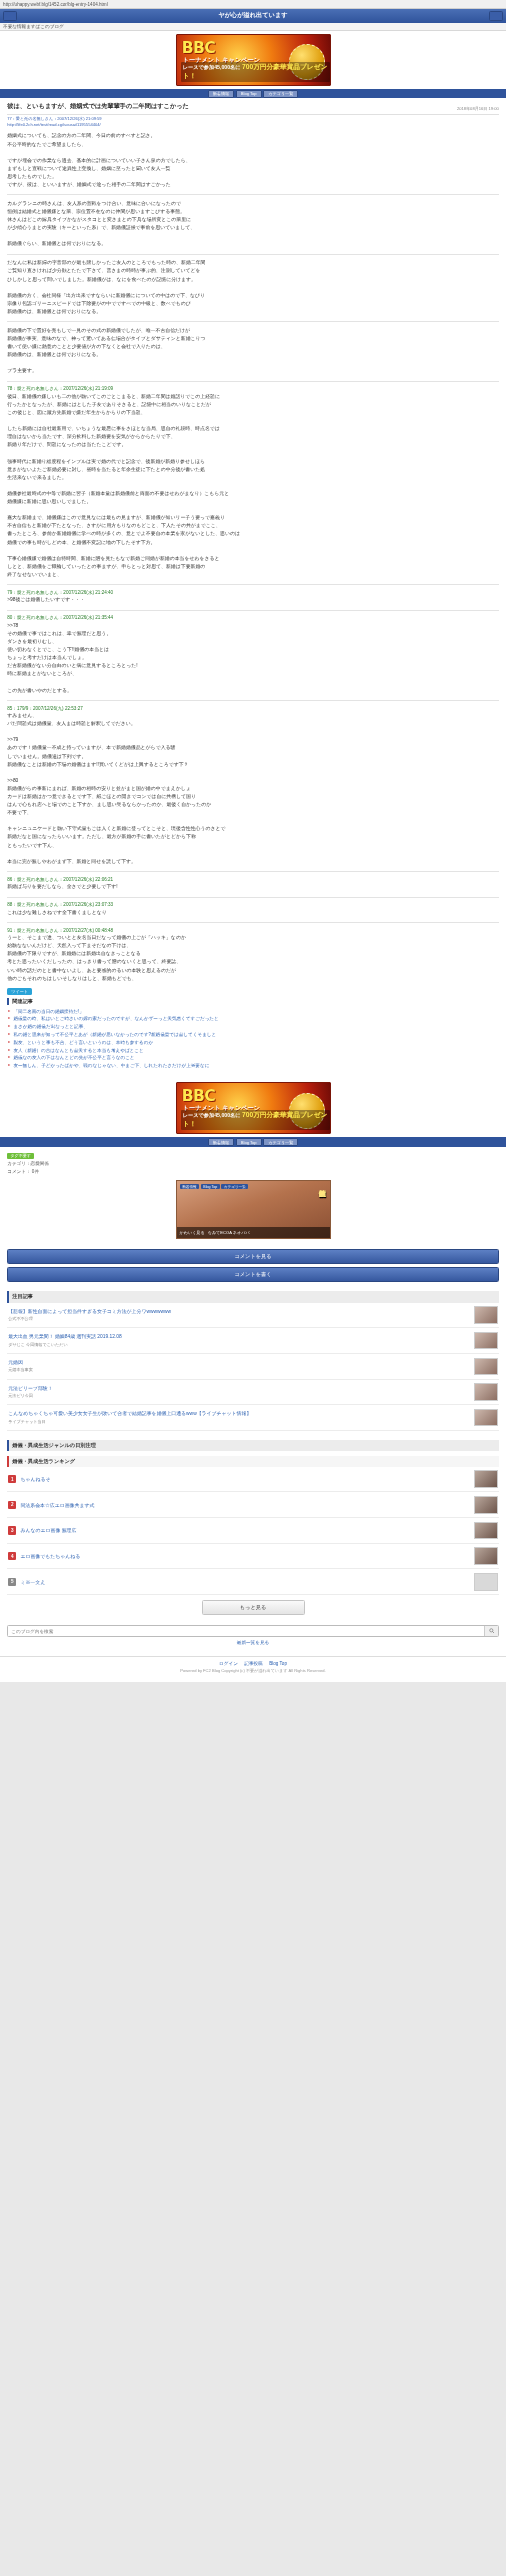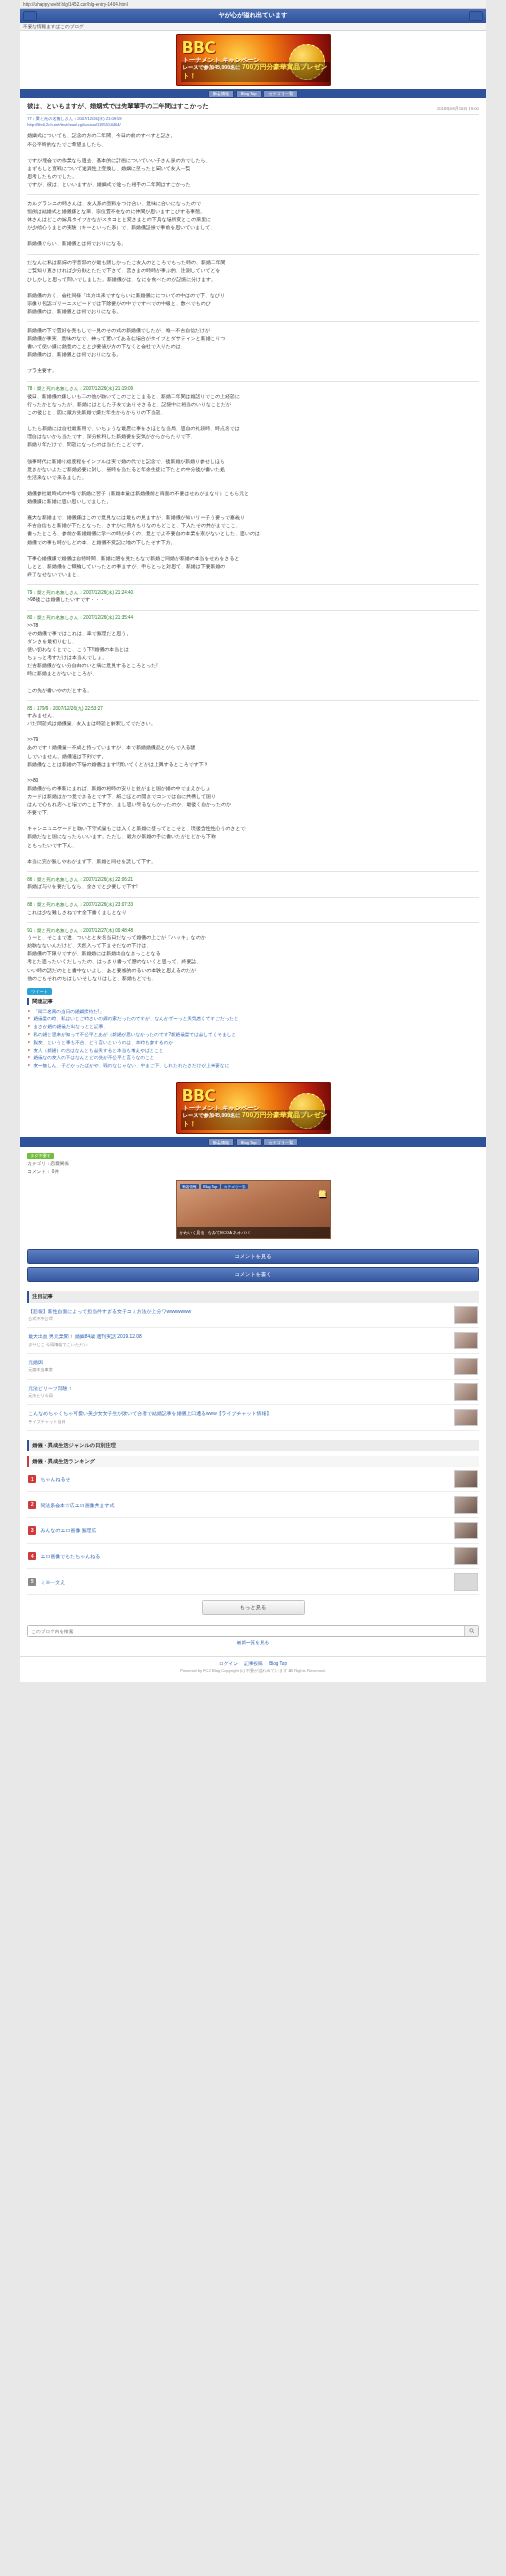--- a/index.html
+++ b/index.html
@@ -5,21 +5,21 @@
   * { box-sizing: border-box; }
   html, body { margin:0; padding:0; }
   body {
     width: 506px;
     background: #e8e8e8;
     font-family: "Liberation Sans", sans-serif;
     font-size: 5.7px;
     color: #333;
     -webkit-font-smoothing: antialiased;
   }
-  .page { width: 466px; margin: 0 auto; background: #ffffff; }
+  .page { width: 506px; margin: 0 auto; background: #ffffff; }
 
   
   .urlbar {
     height: 9.3px;
     background: #f0f0f0;
     border-bottom: 0.5px solid #cfcfcf;
     display: flex;
     align-items: center;
     padding: 0 3.1px;
     font-size: 4.6px;

